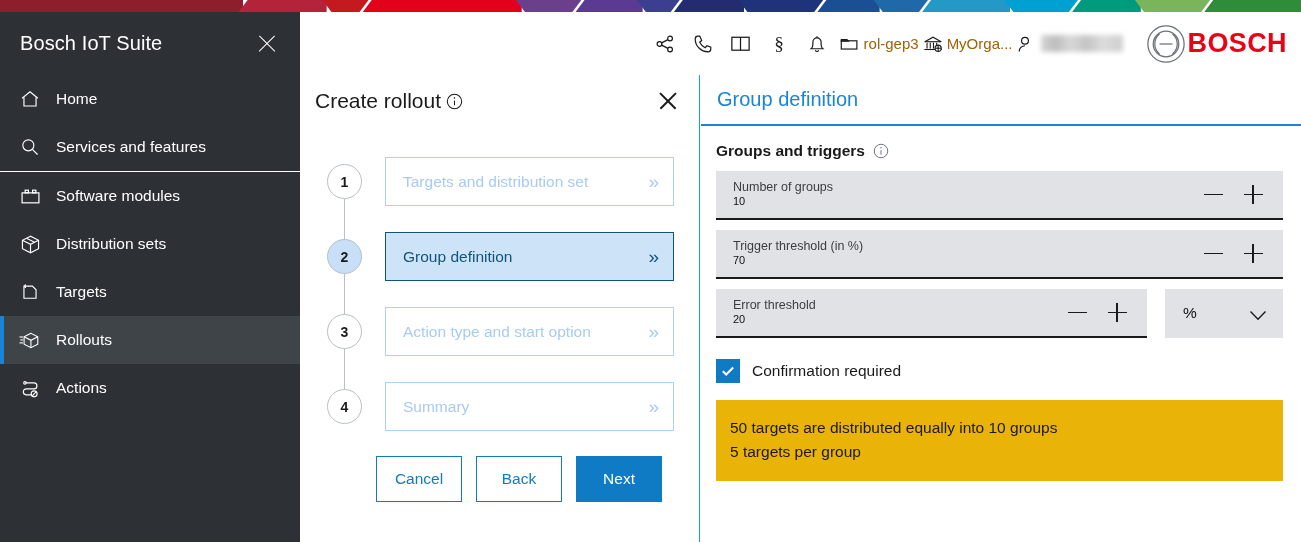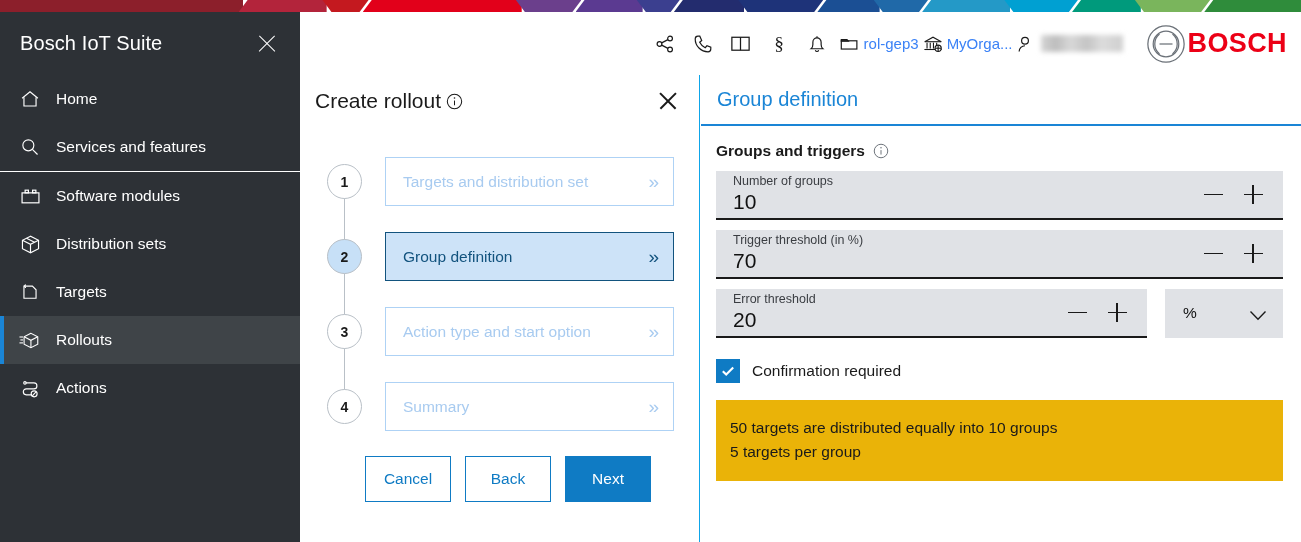--- a/index.html
+++ b/index.html
@@ -127,21 +127,21 @@
   .hdr-chip {
     display: flex;
     align-items: center;
     gap: 2px;
     cursor: pointer;
     margin-left: 2px;
     flex: none;
   }
   .hdr-chip-label {
     font-size: 15px;
-    color: #3b82f6;
+    color: #a16207;
     white-space: nowrap;
   }
   .hdr-blur {
     width: 82px; height: 17px;
     margin-left: 3px;
     border-radius: 1px;
     background: linear-gradient(90deg,#d4d4d4 0%,#bdbdbd 18%,#d8d8d8 36%,#c4c4c4 56%,#dcdcdc 74%,#cfcfcf 100%);
     filter: blur(2.6px);
     flex: none;
   }
@@ -264,21 +264,21 @@
     color: #a8cbf0;
   }
   .step-box.current .step-box-label {
     color: #12537e;
   }
   .chev { font-size: 19px; color: #a8cbf0; line-height: 1; }
   .step-box.current .chev { color: #12537e; }
 
   .wizard-actions {
     display: flex;
-    justify-content: flex-start;
+    justify-content: center;
     gap: 14px;
     padding: 12px 26px 0 16px;
     margin-left: 48px;
   }
   .btn {
     min-width: 86px;
     height: 46px;
     padding: 0 16px;
     font-size: 15.5px;
     border: 1px solid #0f7bc4;
@@ -336,21 +336,21 @@
     margin-bottom: 10px;
     padding: 0 10px 0 17px;
   }
   .field-texts { flex: 1; display: flex; flex-direction: column; justify-content: center; }
   .field-label {
     font-size: 12.5px;
     color: #3a3d42;
     line-height: 1.15;
   }
   .field-value {
-    font-size: 21px;
+    font-size: 11px;
     color: #111111;
     line-height: 1.25;
     margin-top: 1px;
   }
   .stepper-btn {
     width: 40px; height: 42px;
     display: flex; align-items: center; justify-content: center;
     cursor: pointer;
     flex: none;
     position: relative;

